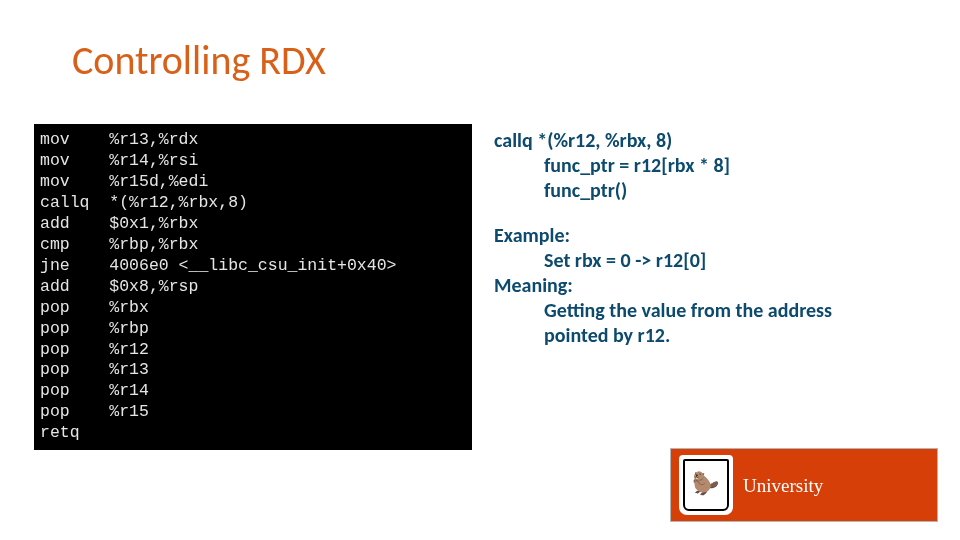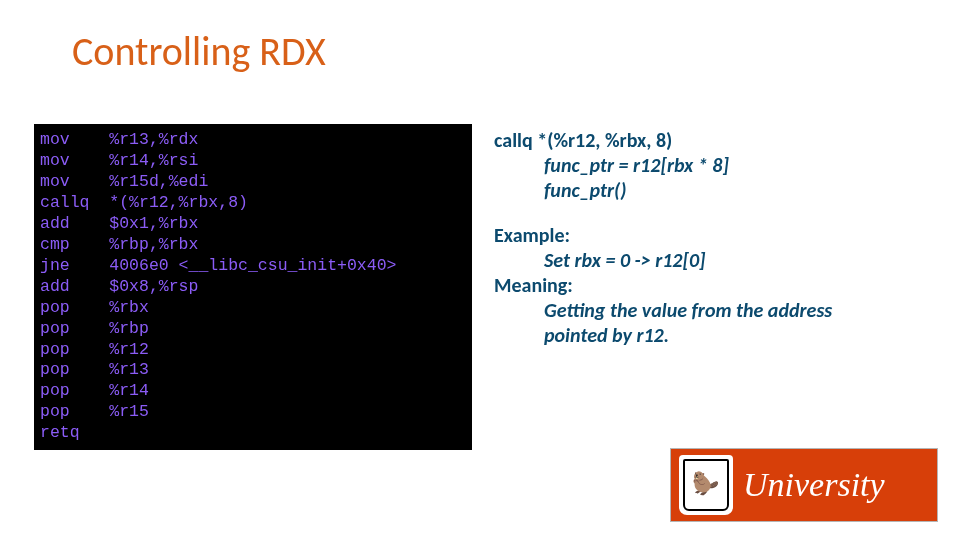--- a/index.html
+++ b/index.html
@@ -1,48 +1,48 @@
 <!DOCTYPE html>
 <html><head>
 <meta charset="utf-8">
 <style>
   * { box-sizing: border-box; margin: 0; padding: 0; }
   html, body { width: 960px; height: 540px; background: #fff; font-family: Calibri, Arial, sans-serif; overflow: hidden; }
   .slide { width: 960px; height: 540px; position: relative; background: #fff; }
   .title {
     position: absolute;
-    left: 72px; top: 27px;
+    left: 72px; top: 36px;
     font-size: 40px;
     font-weight: 400;
     color: #d86018;
     font-family: Calibri, Arial, sans-serif;
   }
   .code-block {
     position: absolute;
     left: 34px; top: 124px;
     width: 438px;
     background: #000;
-    color: #8b5cf6;
+    color: #e5e5e5;
     font-family: "Courier New", monospace;
     font-size: 16.5px;
     line-height: 1.27;
     padding: 6px 6px;
     white-space: pre;
   }
   .text-block {
     position: absolute;
     left: 494px; top: 128px;
     width: 440px;
     color: #0c4a6e;
     font-family: Calibri, Arial, sans-serif;
     font-size: 20px;
     font-weight: 700;
     line-height: 1.25;
   }
-  .text-block .indent { padding-left: 50px; display: block; font-style: italic; }
+  .text-block .indent { padding-left: 50px; display: block; }
   .text-block .gap { height: 20px; }
   .logo-wrap {
     position: absolute;
     right: 22px; bottom: 18px;
     width: 268px; height: 74px;
     background: #d73f09;
     border: 1px solid #b5b5b5;
     display: flex; align-items: center;
     padding: 5px 8px;
   }
@@ -57,21 +57,21 @@
   .logo-shield::before {
     content: ""; position: absolute; top: 4px; left: 4px; right: 4px; bottom: 4px;
     border: 2px solid #000; border-radius: 2px 2px 6px 6px;
   }
   .logo-shield .icon {
     position: absolute; top: 50%; left: 50%; transform: translate(-50%,-55%);
     font-size: 22px; color: #000;
   }
   .logo-text { color: #fff; font-family: Georgia, 'Times New Roman', serif; line-height: 1.0; }
   .logo-text .l1 { font-size: 23px; font-weight: 400; }
-  .logo-text .l2 { font-size: 34px; font-style: italic; }
+  .logo-text .l2 { font-size: 19px; }
 </style>
 </head>
 <body>
 
 <div class="slide">
   <div class="title">Controlling RDX</div>
 
   <div class="code-block" id="asm">mov    %r13,%rdx
 mov    %r14,%rsi
 mov    %r15d,%edi

